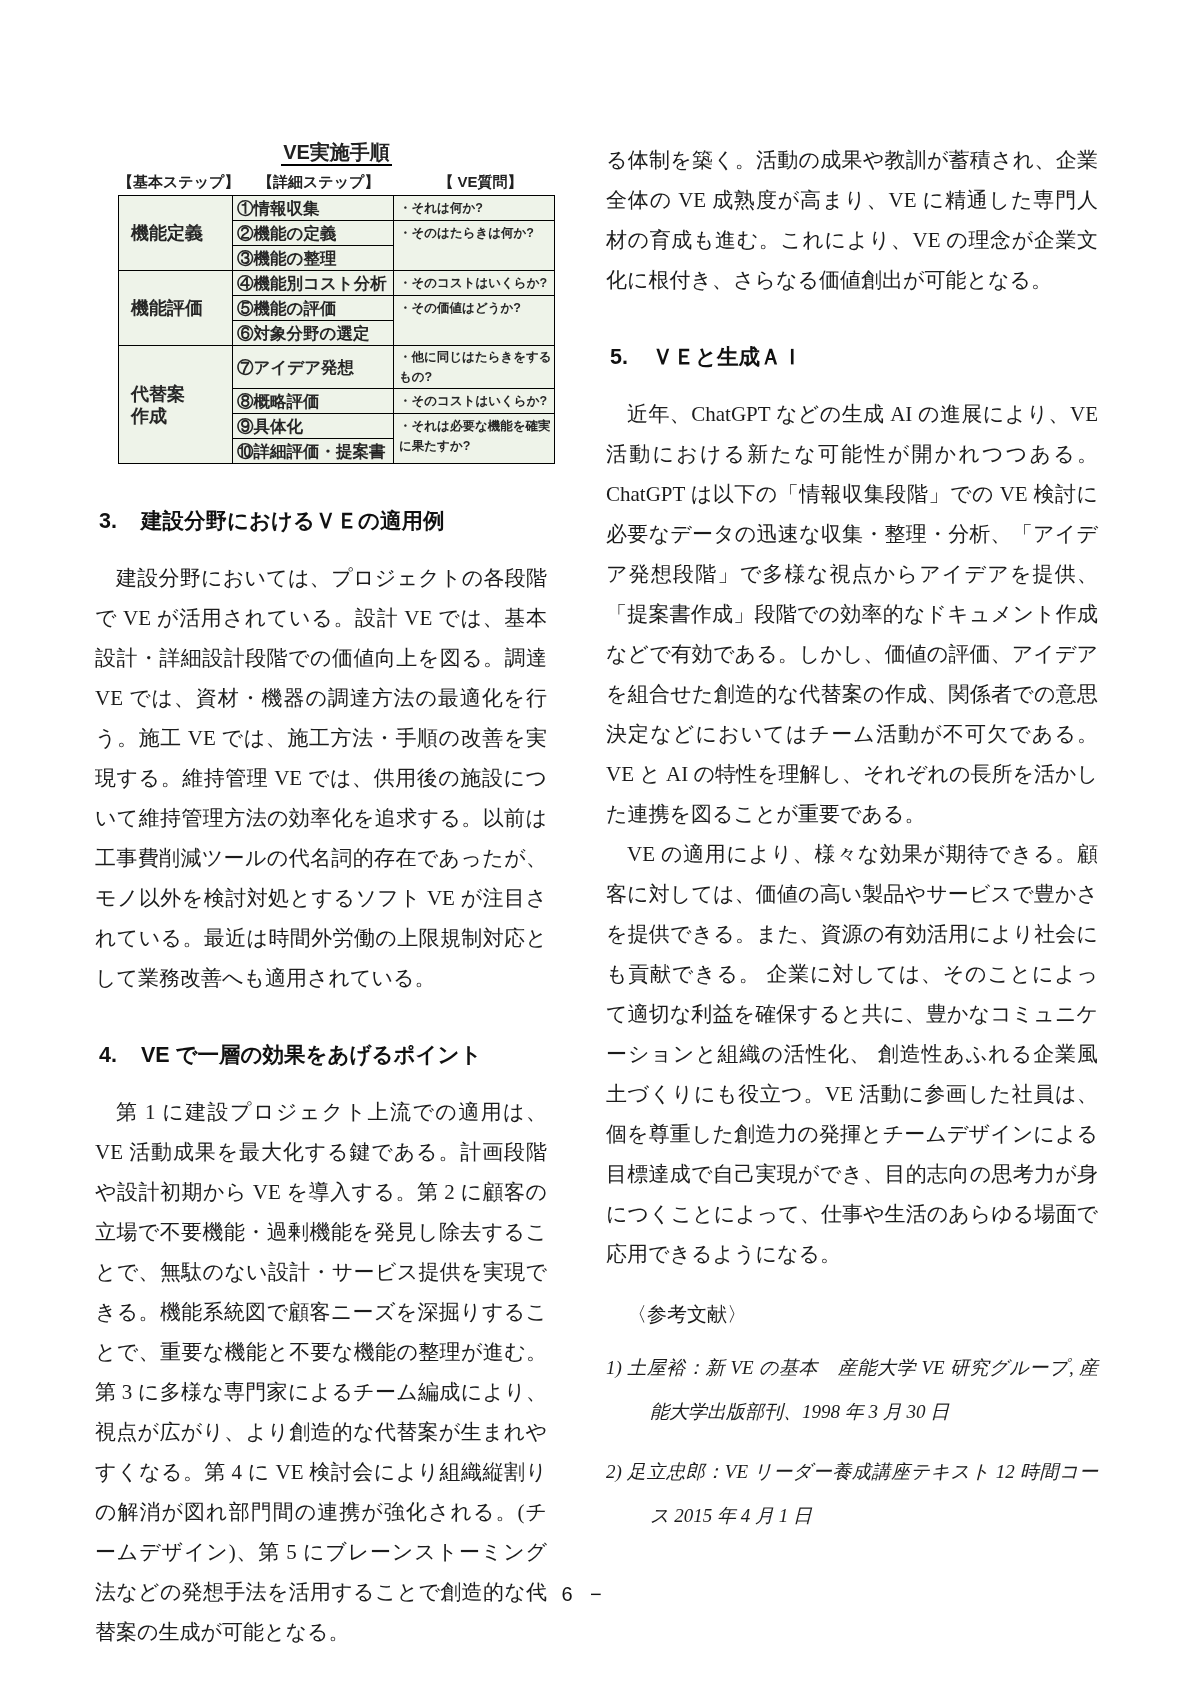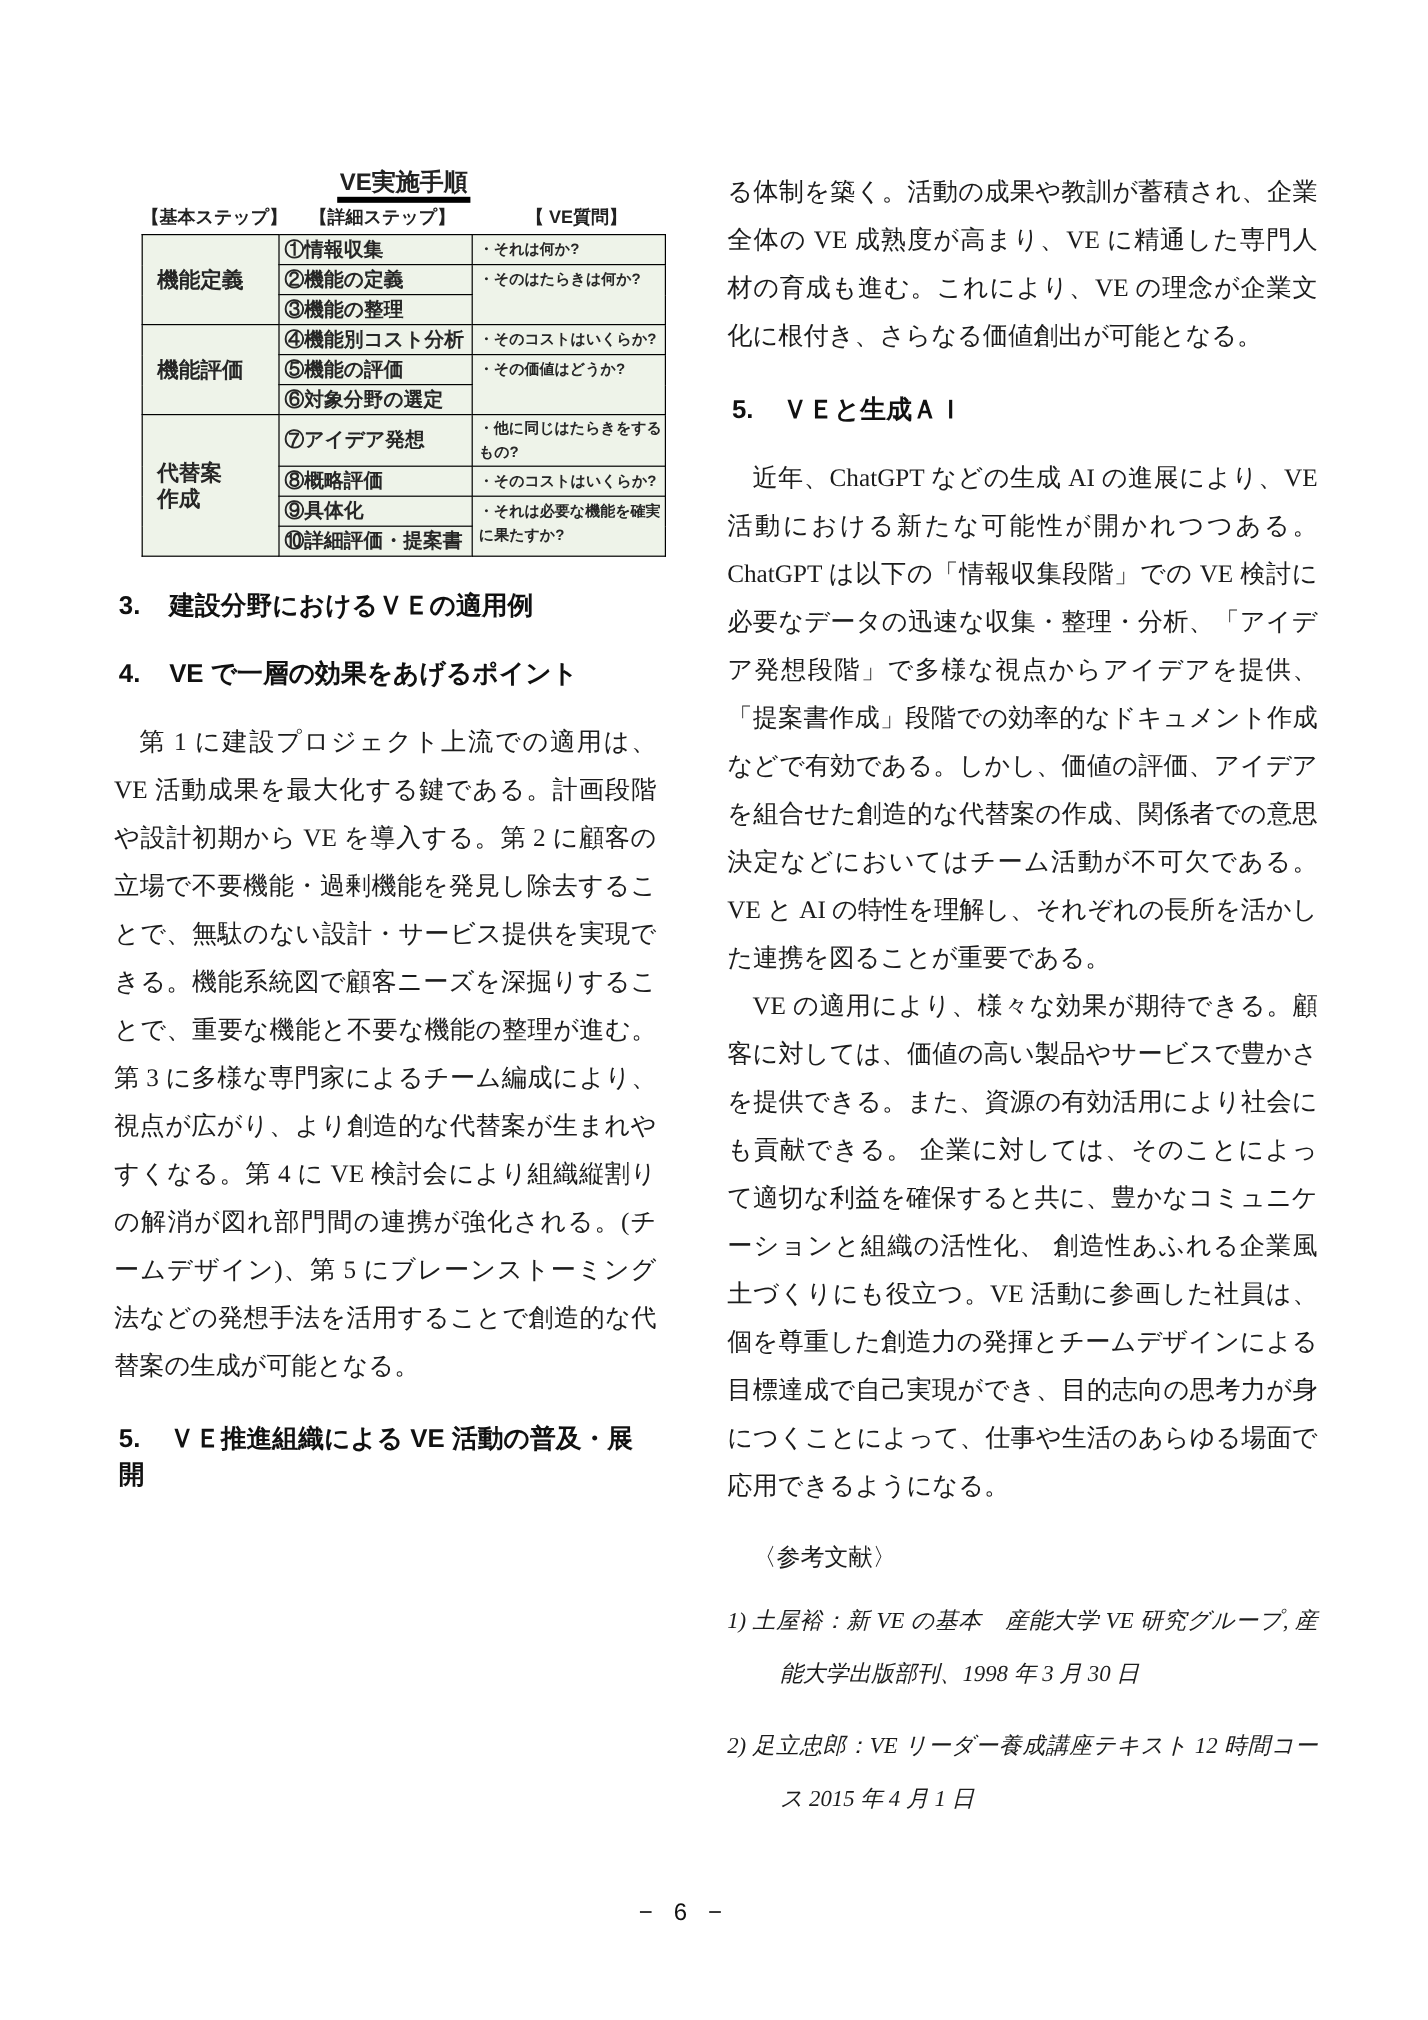--- a/index.html
+++ b/index.html
@@ -24,32 +24,32 @@
     margin:0;
     text-indent:21px;
   }
   .body-p.no-indent{text-indent:0;}
 
   
   .sec-h{
     font-family:"Liberation Sans", sans-serif;
     font-weight:bold;
     font-size:21.5px;line-height:30px;
-    margin:26px 0 22px 4px;
+    margin:42px 0 22px 4px;
     color:#111;
   }
   .sec-h .sec-num{margin-right:24px;}
 
   
   .ve-block{width:437px;margin-left:23px;font-family:"Liberation Sans", sans-serif;}
   .ve-title{
     text-align:center;font-weight:bold;font-size:20px;line-height:24px;color:#222;
     margin-bottom:8px;
   }
-  .ve-title span{border-bottom:5px solid #000000;padding:0 2px 1px;}
+  .ve-title span{border-bottom:2px solid #000000;padding:0 2px 1px;}
   .ve-headers{display:flex;font-weight:bold;font-size:15px;line-height:20px;color:#222;margin-bottom:3px;}
   .ve-headers .h1{width:140px;flex:none;}
   .ve-headers .h2{width:148px;flex:none;}
   .ve-headers .h3{flex:1;text-align:center;}
   table.ve{
     border-collapse:collapse;width:437px;table-layout:fixed;
     background:#eef3e9;
   }
   table.ve td{
     border:1px solid #000000;
@@ -153,20 +153,21 @@
           <tr>
             <td class="t-detail">⑩詳細評価・提案書</td>
           </tr>
         </tbody>
           </table>
       </div>
 
       <h2 class="sec-h">
         <span class="sec-num">3.</span><span>建設分野におけるＶＥの適用例</span>
       </h2>
+      <p class="body-p">建設分野においては、プロジェクトの各段階で VE が活用されている。設計 VE では、基本設計・詳細設計段階での価値向上を図る。調達 VE では、資材・機器の調達方法の最適化を行う。施工 VE では、施工方法・手順の改善を実現する。維持管理 VE では、供用後の施設について維持管理方法の効率化を追求する。以前は工事費削減ツールの代名詞的存在であったが、モノ以外を検討対処とするソフト VE が注目されている。最近は時間外労働の上限規制対応として業務改善へも適用されている。</p>
 
       <h2 class="sec-h">
         <span class="sec-num">4.</span><span>VE で一層の効果をあげるポイント</span>
       </h2>
       <p class="body-p">第 1 に建設プロジェクト上流での適用は、VE 活動成果を最大化する鍵である。計画段階や設計初期から VE を導入する。第 2 に顧客の立場で不要機能・過剰機能を発見し除去することで、無駄のない設計・サービス提供を実現できる。機能系統図で顧客ニーズを深掘りすることで、重要な機能と不要な機能の整理が進む。第 3 に多様な専門家によるチーム編成により、視点が広がり、より創造的な代替案が生まれやすくなる。第 4 に VE 検討会により組織縦割りの解消が図れ部門間の連携が強化される。(チームデザイン)、第 5 にブレーンストーミング法などの発想手法を活用することで創造的な代替案の生成が可能となる。</p>
 
       <h2 class="sec-h">
         <span class="sec-num">5.</span><span>ＶＥ推進組織による VE 活動の普及・展開</span>
       </h2>
 

